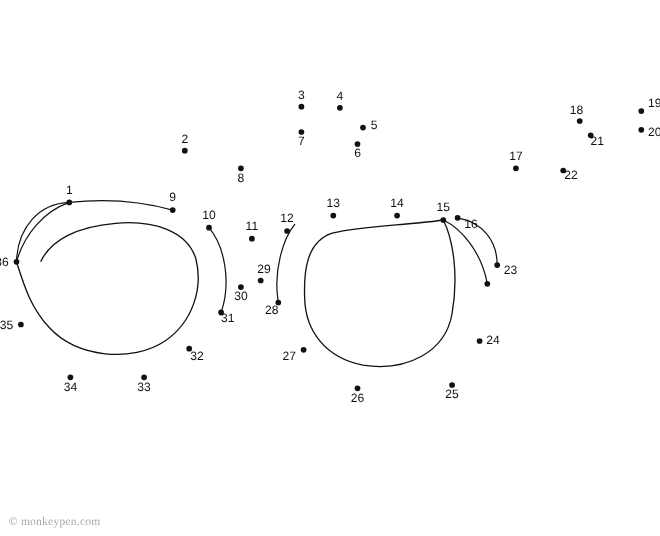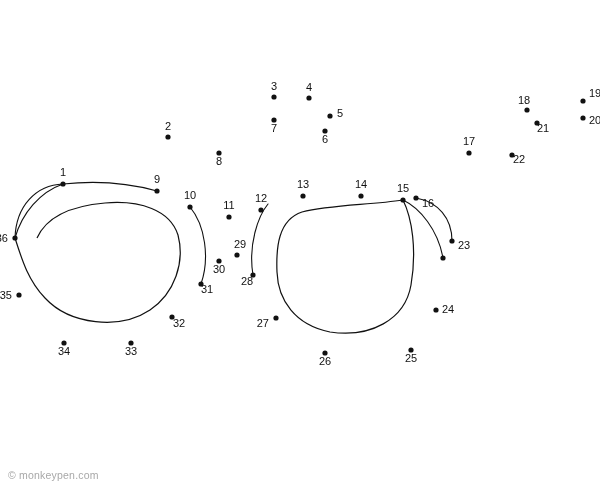--- a/index.html
+++ b/index.html
@@ -40,21 +40,21 @@
   }
   .shape-path {
     fill: none;
     stroke: #111111;
     stroke-width: 1.2;
   }
   #watermark {
     position: absolute;
     left: 8px;
     top: 469px;
-    font-family: Liberation Sans, sans-serif;
+    font-family: Liberation Serif, serif;
     font-size: 10.5px;
     color: #a8a8a8;
     letter-spacing: 0.2px;
     white-space: nowrap;
   }
 </style>
 </head>
 <body>
 
 <div id="page">

